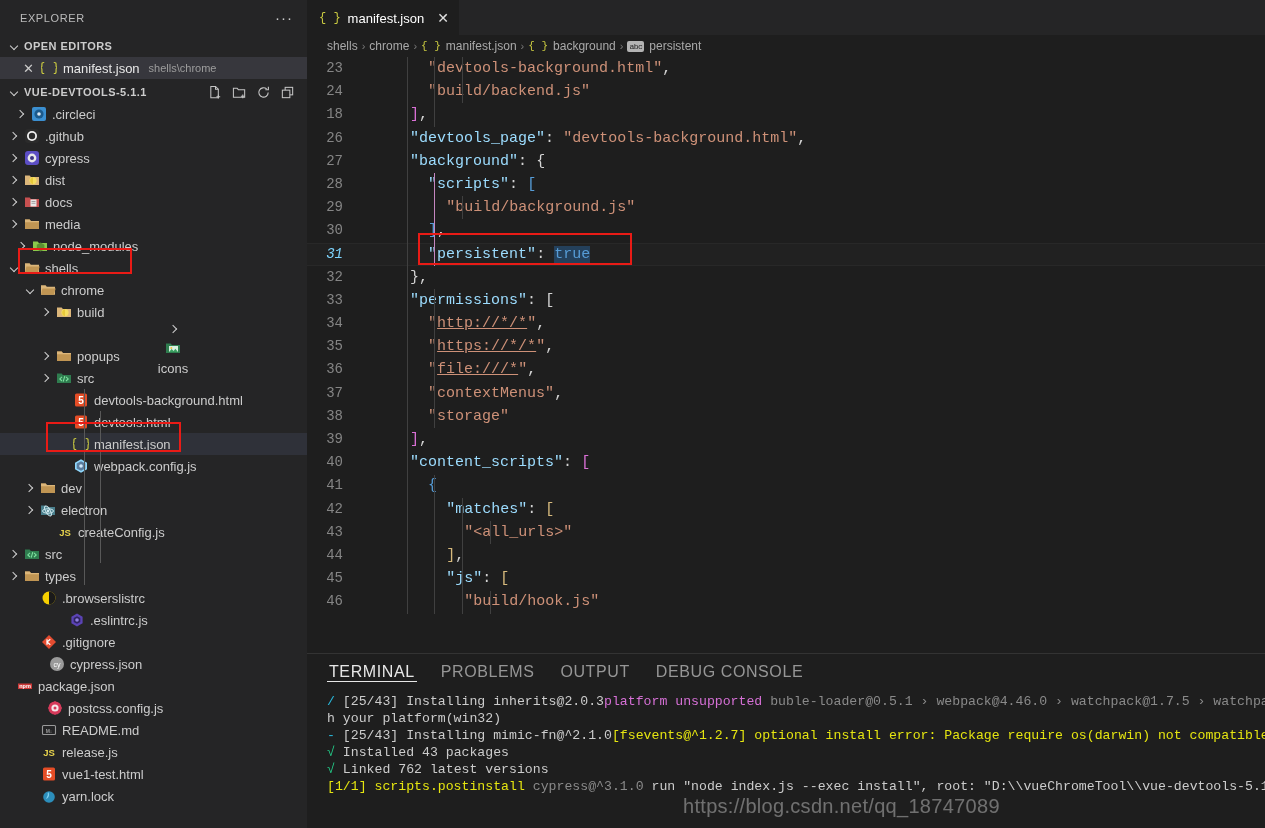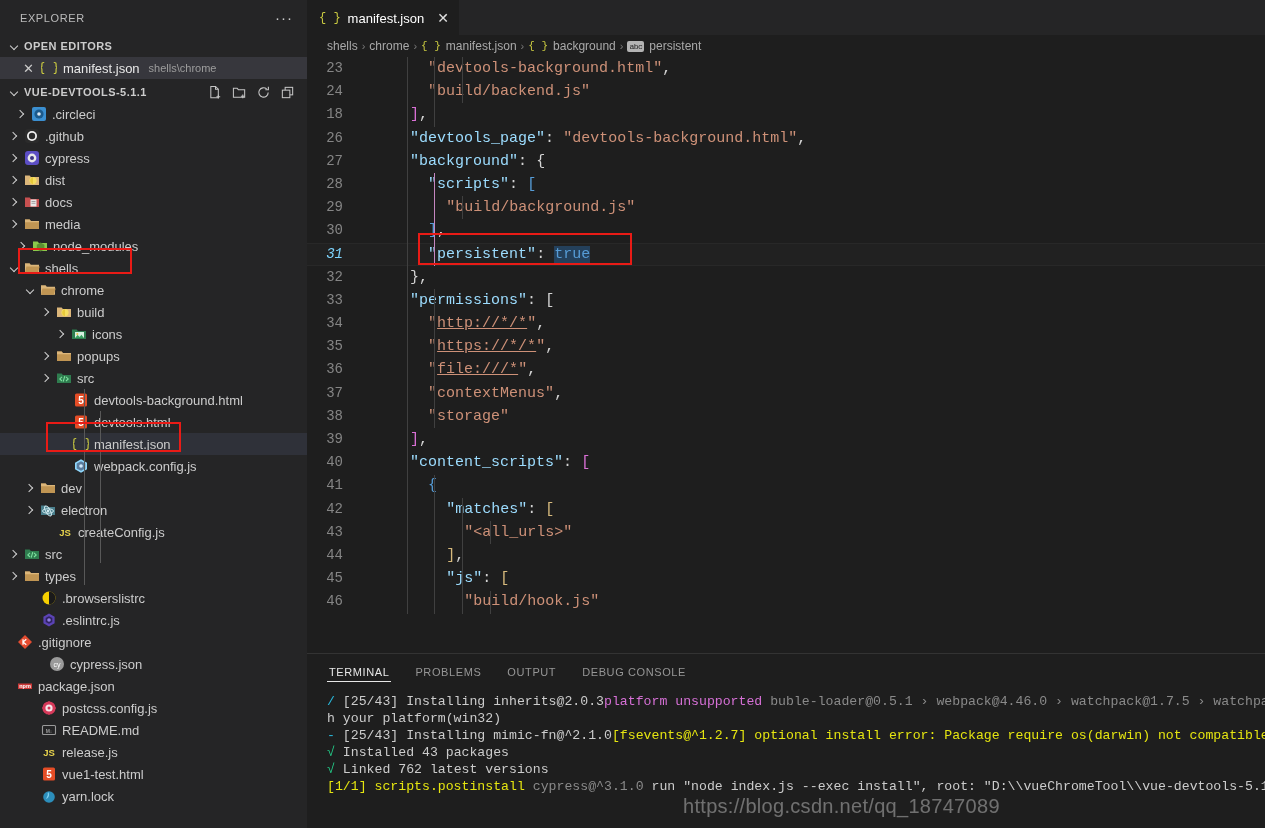--- a/index.html
+++ b/index.html
@@ -125,21 +125,21 @@
   .selhl { background: #264f78aa; }
 
   .indent-guide {
     position: absolute; width: 1px; background: #404040; top: 0; height: 23.2px;
   }
   .indent-guide.pink { background: #c586c0; }
 
   
   .panel { flex: 0 0 175px; height: 175px; background: #1e1e1e; border-top: 1px solid #333333; display: flex; flex-direction: column; }
   .panel-tabs { height: 35px; display: flex; align-items: center; padding-left: 20px; gap: 22px; flex: 0 0 35px; }
-  .ptab { font-size: 11px; letter-spacing: .6px; color: #969696; cursor: pointer; position: relative; height: 35px; display:flex; align-items:center; padding: 0 2px;}
+  .ptab { font-size: 16px; letter-spacing: .6px; color: #969696; cursor: pointer; position: relative; height: 35px; display:flex; align-items:center; padding: 0 2px;}
   .ptab.active { color: #e7e7e7; }
   .ptab.active::after { content:""; position: absolute; left: 0; right: 0; bottom: 7px; height: 1px; background: #e7e7e7; }
 
   .term {
     flex: 1 1 auto; padding: 4px 0 0 20px;
     font-family: "Liberation Mono", monospace;
     font-size: 13.2px; line-height: 17px; color: #cccccc;
     white-space: pre; overflow: hidden;
   }
   .t-cyan { color: #29b8db; }
@@ -317,21 +317,21 @@
           <span class="chev right"></span>
           <span class="ico">
             <svg width="16" height="16" viewBox="0 0 16 16">
               <path d="M1 3.5h4.6l1.3 1.6H15v8H1z" fill="#dcb67a"></path>
               <circle cx="9" cy="8.6" r="3.6" fill="#f5de60"></circle>
               <path d="M9 5.2a3.6 3.6 0 0 0 0 7" fill="#e8c93a"></path>
             </svg>
           </span>
           <span class="label">build</span>
         </div>
-        <div class="row" style="padding-left: 55px;">
+        <div class="row" style="padding-left: 39px; flex-direction: column;">
           <span class="chev right"></span>
           <span class="ico">
             <svg width="16" height="16" viewBox="0 0 16 16">
               <path d="M1 3.5h4.6l1.3 1.6H15v8H1z" fill="#2f7d4f"></path>
               <rect x="4" y="6" width="9" height="6" fill="#d8f0e0"></rect>
               <circle cx="6.3" cy="8" r="1" fill="#f0c040"></circle>
               <path d="M4 12l2.6-3 2 2 1.8-2.2 2.6 3.2z" fill="#3aa060"></path>
             </svg>
           </span>
           <span class="label">icons</span>
@@ -450,32 +450,32 @@
         <div class="row" style="padding-left: 24px;">
           <span class="spacer12"></span>
           <span class="ico">
             <svg width="16" height="16" viewBox="0 0 16 16">
               <circle cx="8" cy="8" r="6.5" fill="#f7d000"></circle>
               <path d="M8 1.5a6.5 6.5 0 0 1 0 13z" fill="#1a1a1a"></path>
             </svg>
           </span>
           <span class="label">.browserslistrc</span>
         </div>
-        <div class="row" style="padding-left: 24px;">
+        <div class="row" style="padding-left: 24px; margin-left: 28px;">
           <span class="spacer12"></span>
           <span class="ico">
             <svg width="16" height="16" viewBox="0 0 16 16">
               <path d="M8 1.5 13.6 4.8v6.4L8 14.5 2.4 11.2V4.8z" fill="#5b43b5"></path>
               <path d="M8 4.2 11.3 6.1v3.8L8 11.8 4.7 9.9V6.1z" fill="#2f2360"></path>
               <circle cx="8" cy="8" r="1.8" fill="#8f7fe0"></circle>
             </svg>
           </span>
           <span class="label">.eslintrc.js</span>
         </div>
-        <div class="row" style=" text-align: right;">
+        <div class="row" style="padding-left: 24px; text-align: right;">
           <span class="spacer12"></span>
           <span class="ico">
             <svg width="16" height="16" viewBox="0 0 16 16">
               <path d="M8 1 15 8 8 15 1 8z" fill="#e44c30"></path>
               <path d="M6 5.2v5.6M9.3 5.2 6 8l3.3 2.8" stroke="#fff" stroke-width="1.2" fill="none"></path>
             </svg>
           </span>
           <span class="label">.gitignore</span>
         </div>
         <div class="row" style="padding-left: 32px;">
@@ -491,21 +491,21 @@
         <div class="row" style="">
           <span class="spacer12"></span>
           <span class="ico">
             <svg width="16" height="16" viewBox="0 0 16 16">
               <rect x="1" y="5.5" width="14" height="5.5" fill="#cb3837"></rect>
               <text x="8" y="10" font-size="5.5" font-weight="bold" font-family="sans-serif" fill="#fff" text-anchor="middle">npm</text>
             </svg>
           </span>
           <span class="label">package.json</span>
         </div>
-        <div class="row" style="padding-left: 24px;">
+        <div class="row" style="padding-left: 30px;">
           <span class="spacer12"></span>
           <span class="ico">
             <svg width="16" height="16" viewBox="0 0 16 16">
               <circle cx="8" cy="8" r="6.6" fill="#d63a5a"></circle>
               <circle cx="8" cy="8" r="3.6" fill="#f4e6e9"></circle>
               <circle cx="8" cy="8" r="1.5" fill="#d63a5a"></circle>
               <path d="M8 1.2v2M8 12.8v2M1.2 8h2M12.8 8h2" stroke="#d63a5a" stroke-width="1.6"></path>
             </svg>
           </span>
           <span class="label">postcss.config.js</span>

